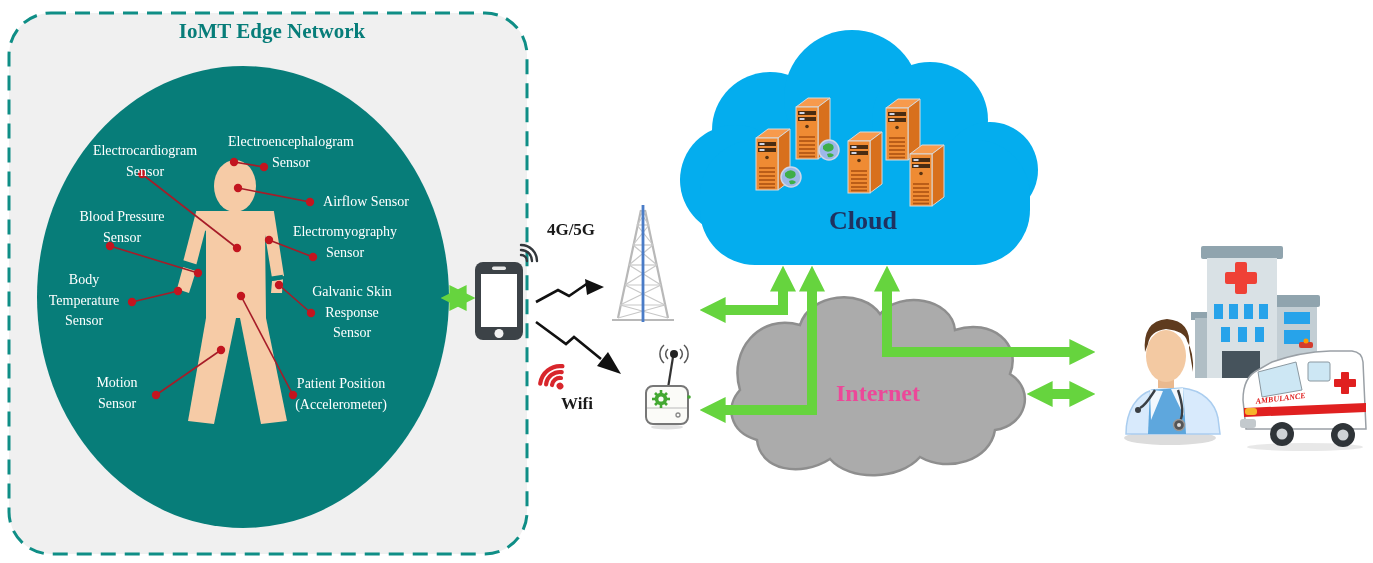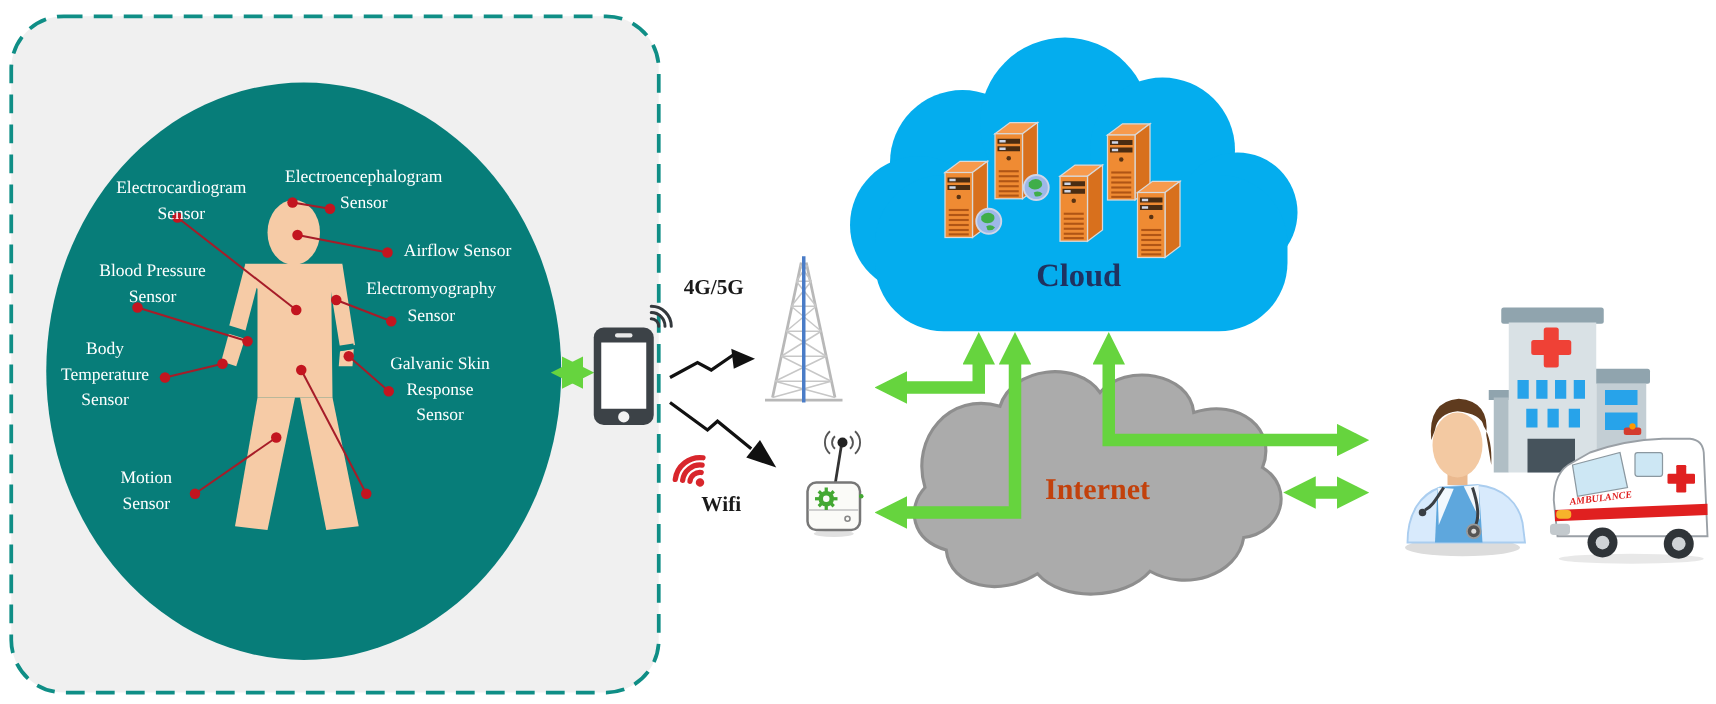--- a/index.html
+++ b/index.html
@@ -16,21 +16,21 @@
   .lbl{position:absolute;transform:translate(-50%,-50%);color:var(--white);
        font-size:14px;line-height:1.47;text-align:center;white-space:pre-line;}
   .title{position:absolute;transform:translate(-50%,-50%);color:var(--teal);
          font-weight:bold;font-size:21px;white-space:nowrap;}
   .patient{position:absolute;transform:translate(-50%,-50%);color:var(--white);
            font-weight:bold;font-size:22px;white-space:nowrap;}
   .net-lbl{position:absolute;transform:translate(-50%,-50%);color:var(--ink);
            font-weight:bold;font-size:17px;white-space:nowrap;}
   .cloud-lbl{position:absolute;transform:translate(-50%,-50%);color:var(--navy);
              font-weight:600;font-size:26px;white-space:nowrap;}
-  .inet-lbl{position:absolute;transform:translate(-50%,-50%);color:#c2410c;
+  .inet-lbl{position:absolute;transform:translate(-50%,-50%);color:#ec4899;
             font-weight:bold;font-size:24px;white-space:nowrap;}
   
   .s-ecg{left:145px;top:162px;} .s-eeg{left:291px;top:153px;}
   .s-air{left:366px;top:202px;} .s-bp{left:122px;top:228px;}
   .s-emg{left:345px;top:243px;text-align:center;} .s-temp{left:84px;top:301px;}
   .s-gsr{left:352px;top:313px;} .s-motion{left:117px;top:394px;}
   .s-pos{left:341px;top:395px;}
   .p-title{left:272px;top:31px;} .p-patient{left:237px;top:477px;}
   .p-4g{left:571px;top:230px;} .p-wifi{left:577px;top:404px;}
   .p-cloud{left:863px;top:221px;} .p-inet{left:878px;top:393px;}
@@ -301,38 +301,41 @@
     <text x="1256" y="404" transform="rotate(-7 1256 404)" font-size="8" font-style="italic" font-weight="bold" fill="#e02020" font-family="Liberation Serif, serif">AMBULANCE</text>
     <rect x="1240" y="419" width="16" height="9" rx="3" fill="#c3c9cd"></rect>
     <rect x="1245" y="408" width="12" height="7" rx="3" fill="#f7b32b"></rect>
     <circle cx="1282" cy="434" r="12" fill="#2f3438"></circle>
         <circle cx="1282" cy="434" r="5.5" fill="#cfd3d6"></circle>
     <circle cx="1343" cy="435" r="12" fill="#2f3438"></circle>
         <circle cx="1343" cy="435" r="5.5" fill="#cfd3d6"></circle>
   </g>
 </svg>
 
+<div class="title p-title">IoMT Edge Network</div>
 
 <div class="lbl s-ecg">Electrocardiogram
 Sensor</div>
 <div class="lbl s-eeg">Electroencephalogram
 Sensor</div>
 <div class="lbl s-air">Airflow Sensor</div>
 <div class="lbl s-bp">Blood Pressure
 Sensor</div>
 <div class="lbl s-emg">Electromyography
 Sensor</div>
 <div class="lbl s-temp">Body
 Temperature
 Sensor</div>
 <div class="lbl s-gsr">Galvanic Skin
 Response
 Sensor</div>
 <div class="lbl s-motion">Motion
 Sensor</div>
+<div class="lbl s-pos">Patient Position
+(Accelerometer)</div>
 
 
 <div class="net-lbl p-4g">4G/5G</div>
 <div class="net-lbl p-wifi">Wifi</div>
 
 <div class="cloud-lbl p-cloud">Cloud</div>
 <div class="inet-lbl p-inet">Internet</div>
 
 </div>
 

